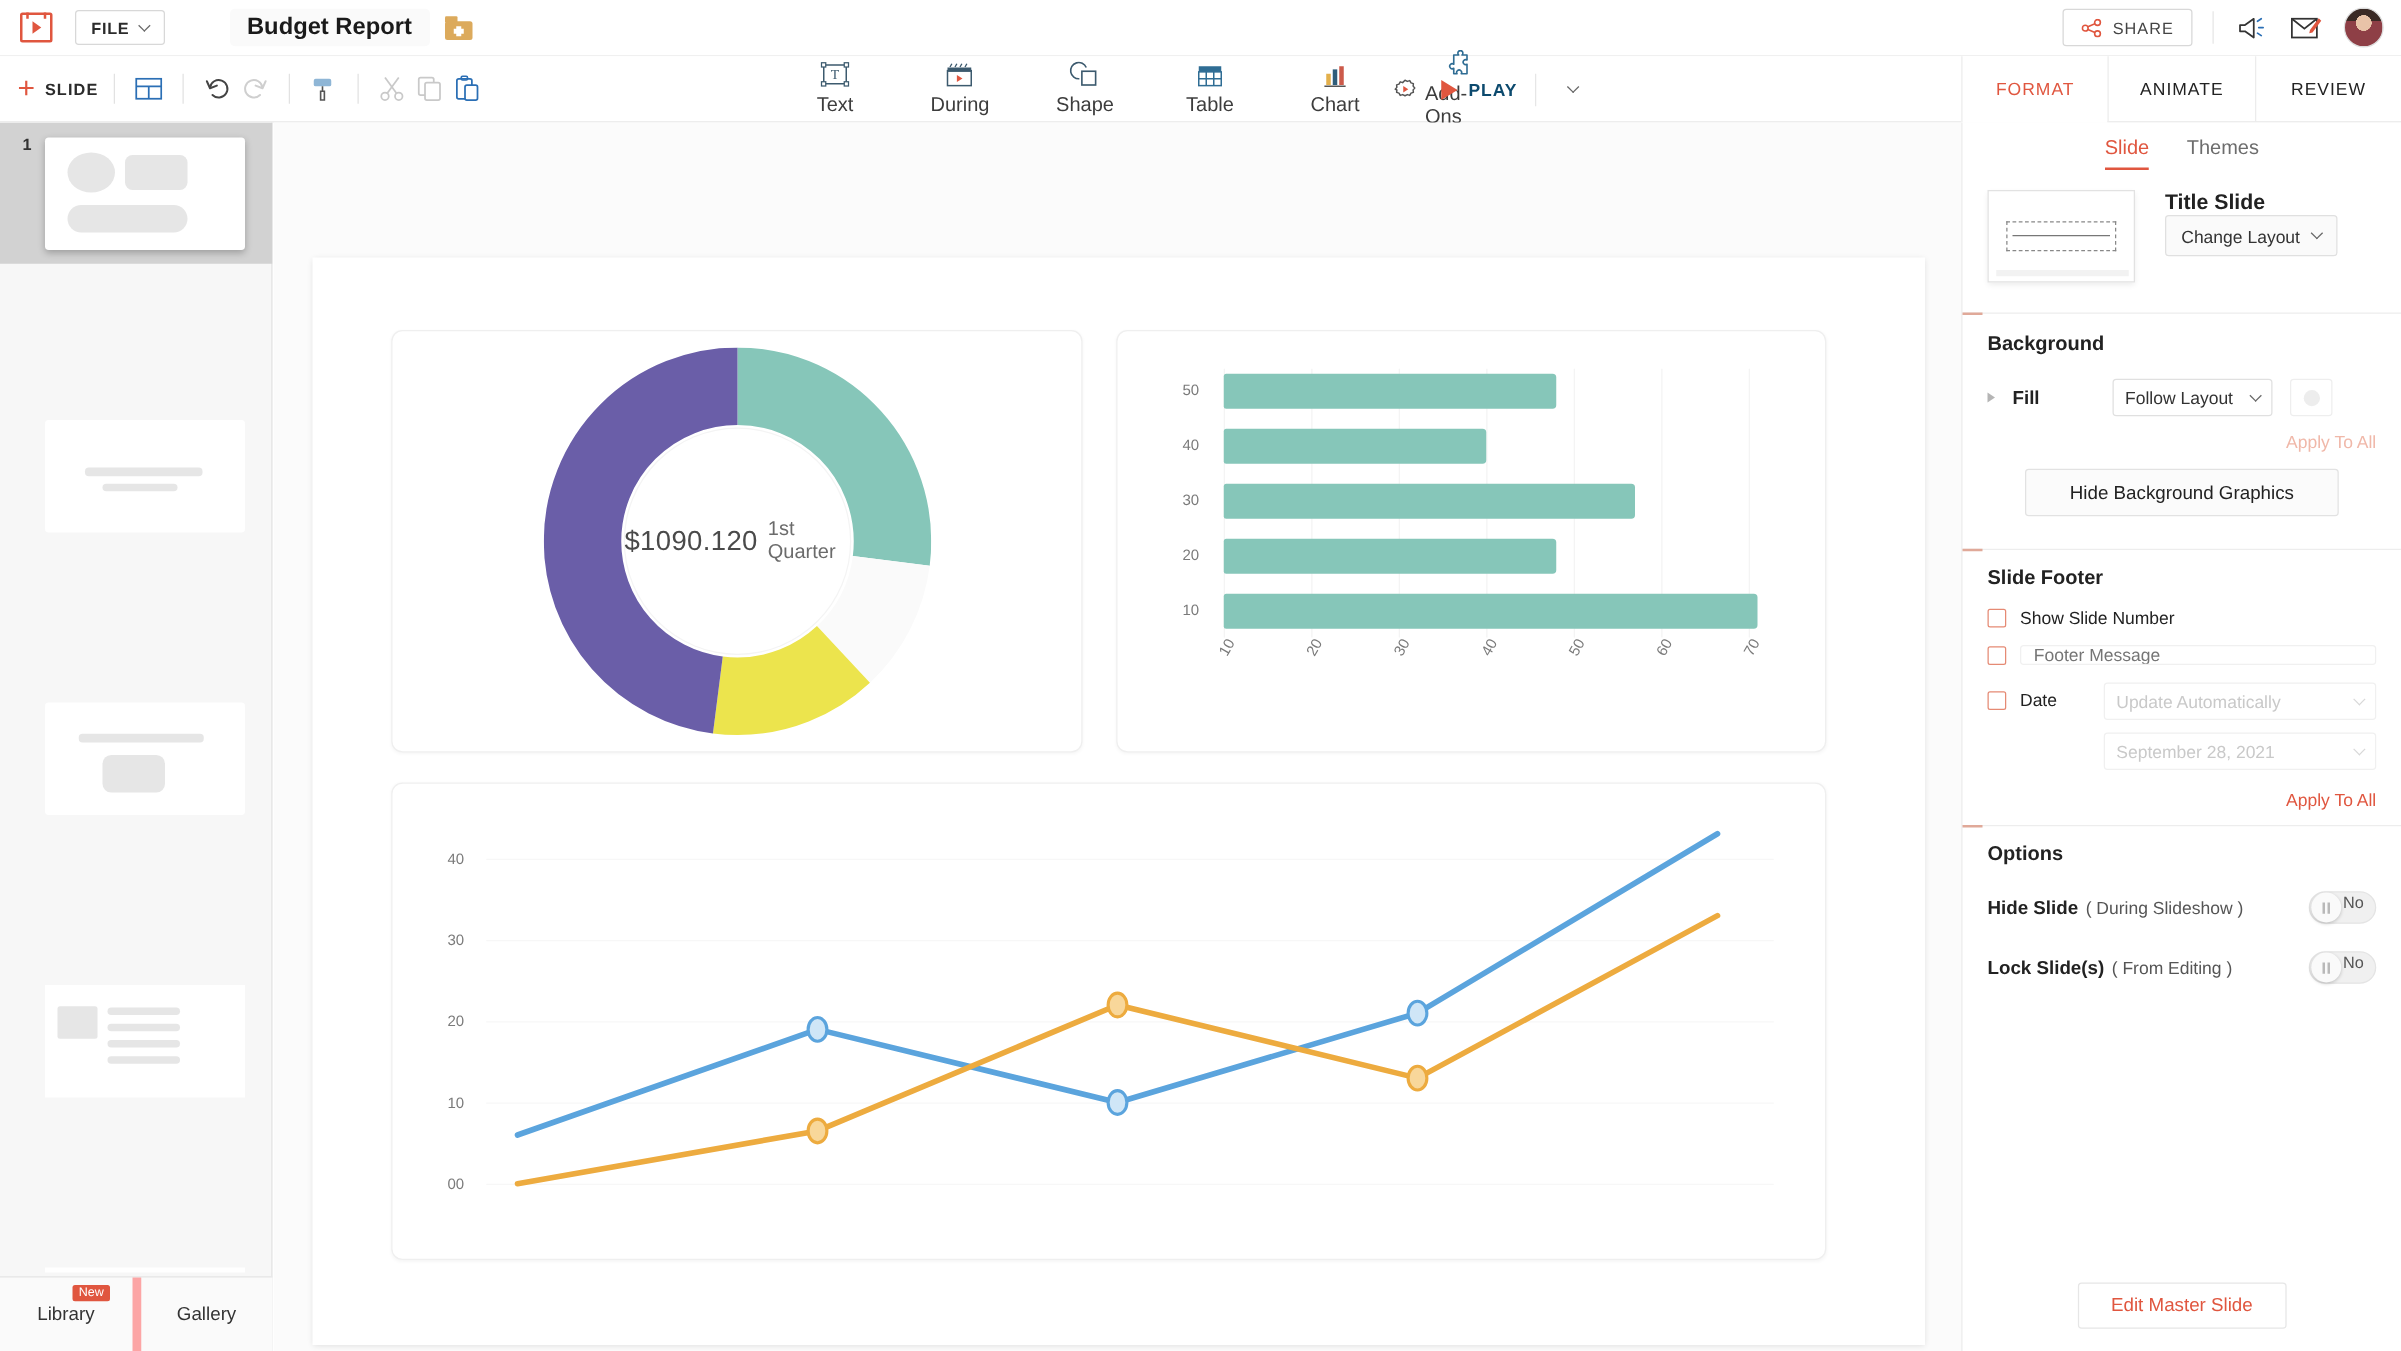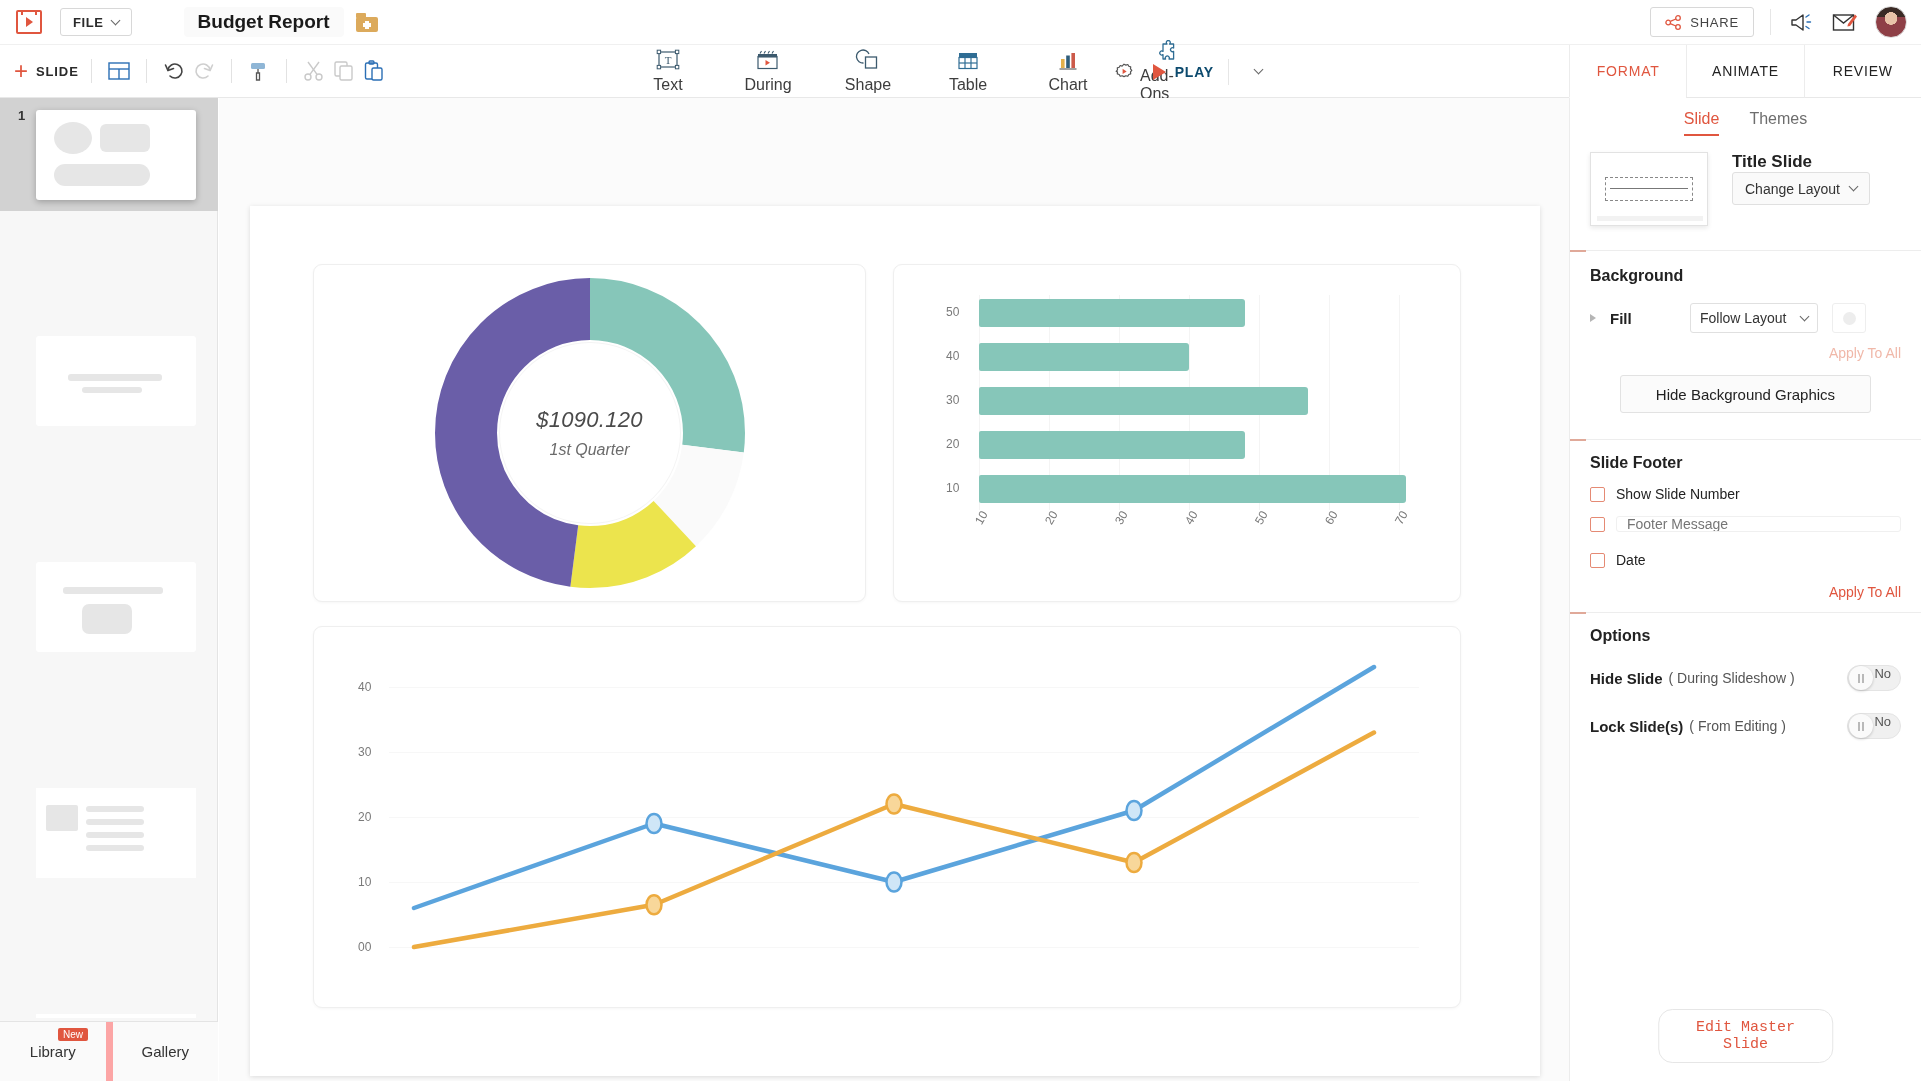--- a/index.html
+++ b/index.html
@@ -143,23 +143,22 @@
     box-shadow: 0 1px 3px rgba(0,0,0,.04);
   }
   #donut-card { left: 63px; top: 58px; width: 553px; height: 338px; }
   #bar-card   { left: 643px; top: 58px; width: 568px; height: 338px; }
   #line-card  { left: 63px; top: 420px; width: 1148px; height: 382px; }
 
   .donut-wrap { position:absolute; left:50%; top:50%; transform:translate(-50%,-50%); width:310px;height:310px;}
   .donut-center {
     position:absolute; left:50%; top:50%; transform:translate(-50%,-50%);
     width:180px;height:180px; background:#fff; border-radius:50%;
-    display:flex;flex-direction:column;align-items:center;justify-content:center; gap:8px;
+    display:flex;flex-direction:row;align-items:center;justify-content:center; gap:8px;
     box-shadow: 0 0 0 1px #f4f4f4;
-    font-style: italic;
   }
   .donut-val { font-size:22px; color:#4a4a4a; letter-spacing:.3px;}
   .donut-sub { font-size:16px; color:#6b6b6b;}
 
   .axis-lbl { position:absolute; font-size:12px; color:#7a7a7a; }
   .bar { position:absolute; background:#86c6b9; border-radius:2px 3px 3px 2px;}
   .gridline { position:absolute; width:1px; background:#f4f4f4;}
   .hgrid { position:absolute; height:1px; background:#f7f7f7;}
 
   .zoho-fab {
@@ -222,22 +221,22 @@
   .toggle {
     width:54px;height:26px;border-radius:13px;background:#f0f0f0;border:1px solid #e4e4e4;
     display:flex;align-items:flex-start; cursor:pointer; position:relative;
   }
   .toggle .knob{ width:24px;height:24px;border-radius:50%;background:#fafafa;box-shadow:0 1px 3px rgba(0,0,0,.2);
     display:flex;align-items:center;justify-content:center; margin-left:1px;}
   .toggle .knob i{ width:1.6px;height:9px;background:#b9b9b9; margin:0 1px;}
   .toggle .tx{ position:absolute; right:9px; font-size:13px; color:#555;}
   .emaster {
     position:absolute; bottom:18px; left:50%; transform:translateX(-50%);
-    padding:9px 26px; border:1px solid #e6e6e6; border-radius:14px; background:#fff;
-    font-size:15px; color:#e0563f; cursor:pointer; font-family:Liberation Mono, monospace;
+    padding:9px 26px; border:1px solid #e6e6e6; border-radius:3px; background:#fff;
+    font-size:15px; color:#e0563f; cursor:pointer; font-family:Liberation Sans, sans-serif;
   }
 </style>
 </head>
 <body>
 
 <div class="topbar">
   <div class="logo-box">
     <div class="logo-tri"></div>
   </div>
 
@@ -638,20 +637,30 @@
     </div>
 
     <div class="row" style="margin-top:14px;gap:11px">
       <span class="cbx"></span>
       <input class="inp" type="text" placeholder="Footer Message" style="">
     </div>
 
     <div class="row" style="margin-top:14px;gap:11px;align-items:flex-start">
       <span class="cbx" style="margin-top:7px"></span>
       <span class="lbl14" style="width:56px;margin-top:6px">Date</span>
+      <div style="flex:1">
+        <div class="dd dim">
+          <span>Update Automatically</span>
+          <span class="chev" style="border-color:#d8d8d8"></span>
+        </div>
+        <div class="dd dim" style="margin-top:10px">
+          <span>September 28, 2021</span>
+          <span class="chev" style="border-color:#d8d8d8"></span>
+        </div>
+      </div>
     </div>
 
     <div class="apply-all" style="margin-top:16px">Apply To All</div>
   </div>
 
   <div class="sec-sep" style="margin-top:12px"></div>
 
   <div class="rp-pad" style="padding-top:14px">
     <div class="sec-title">Options</div>
 

